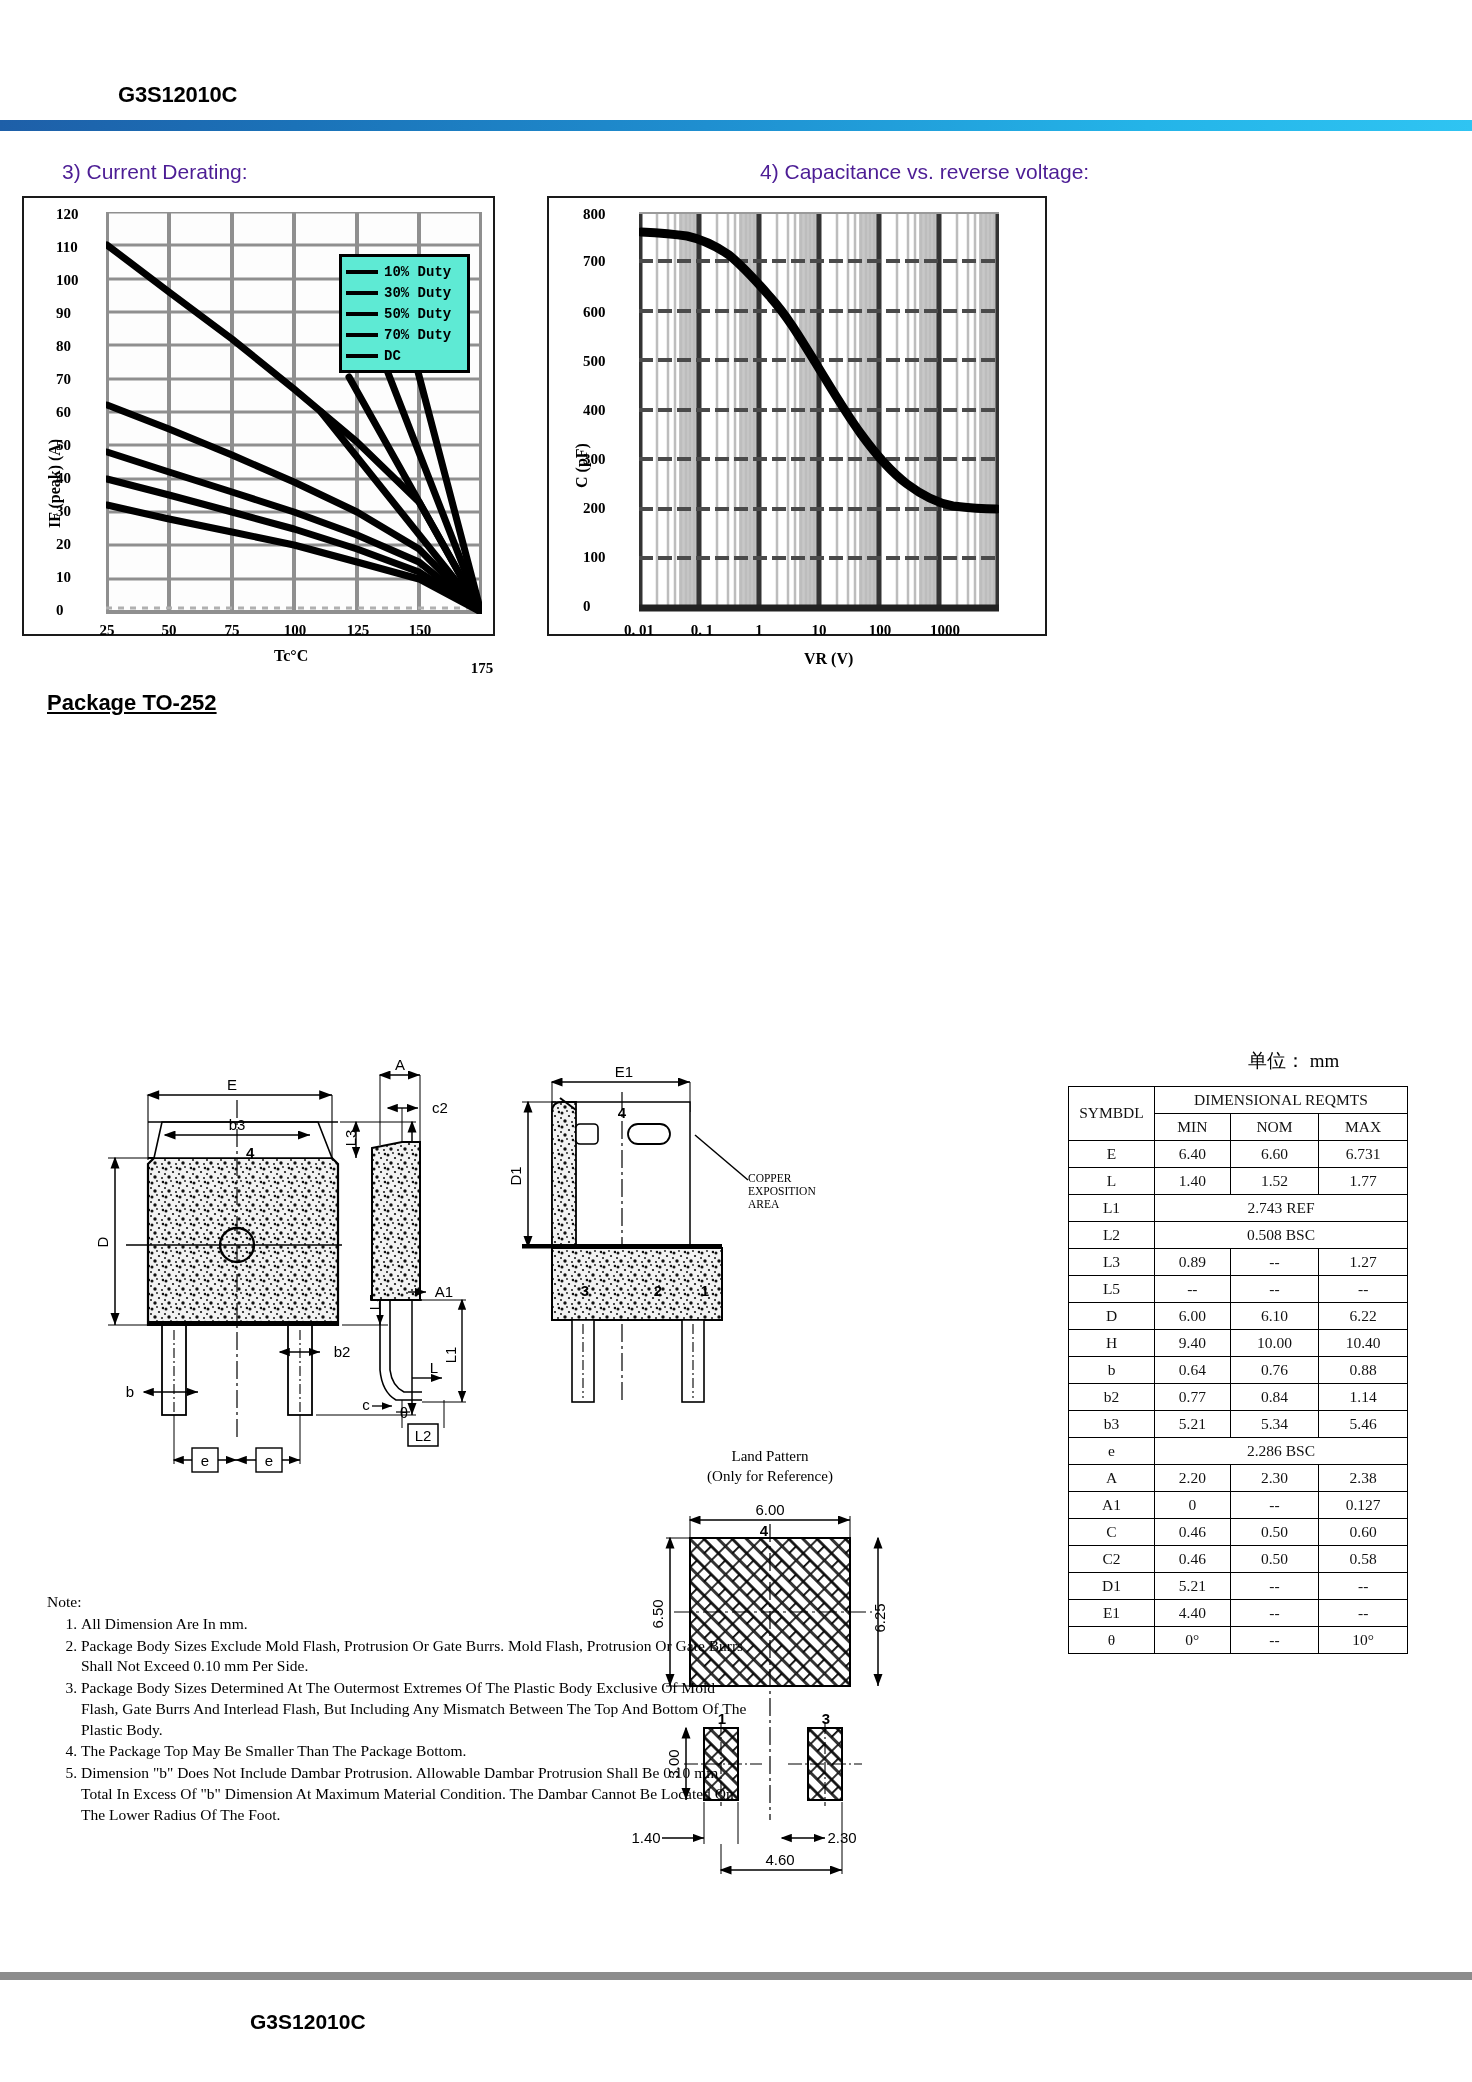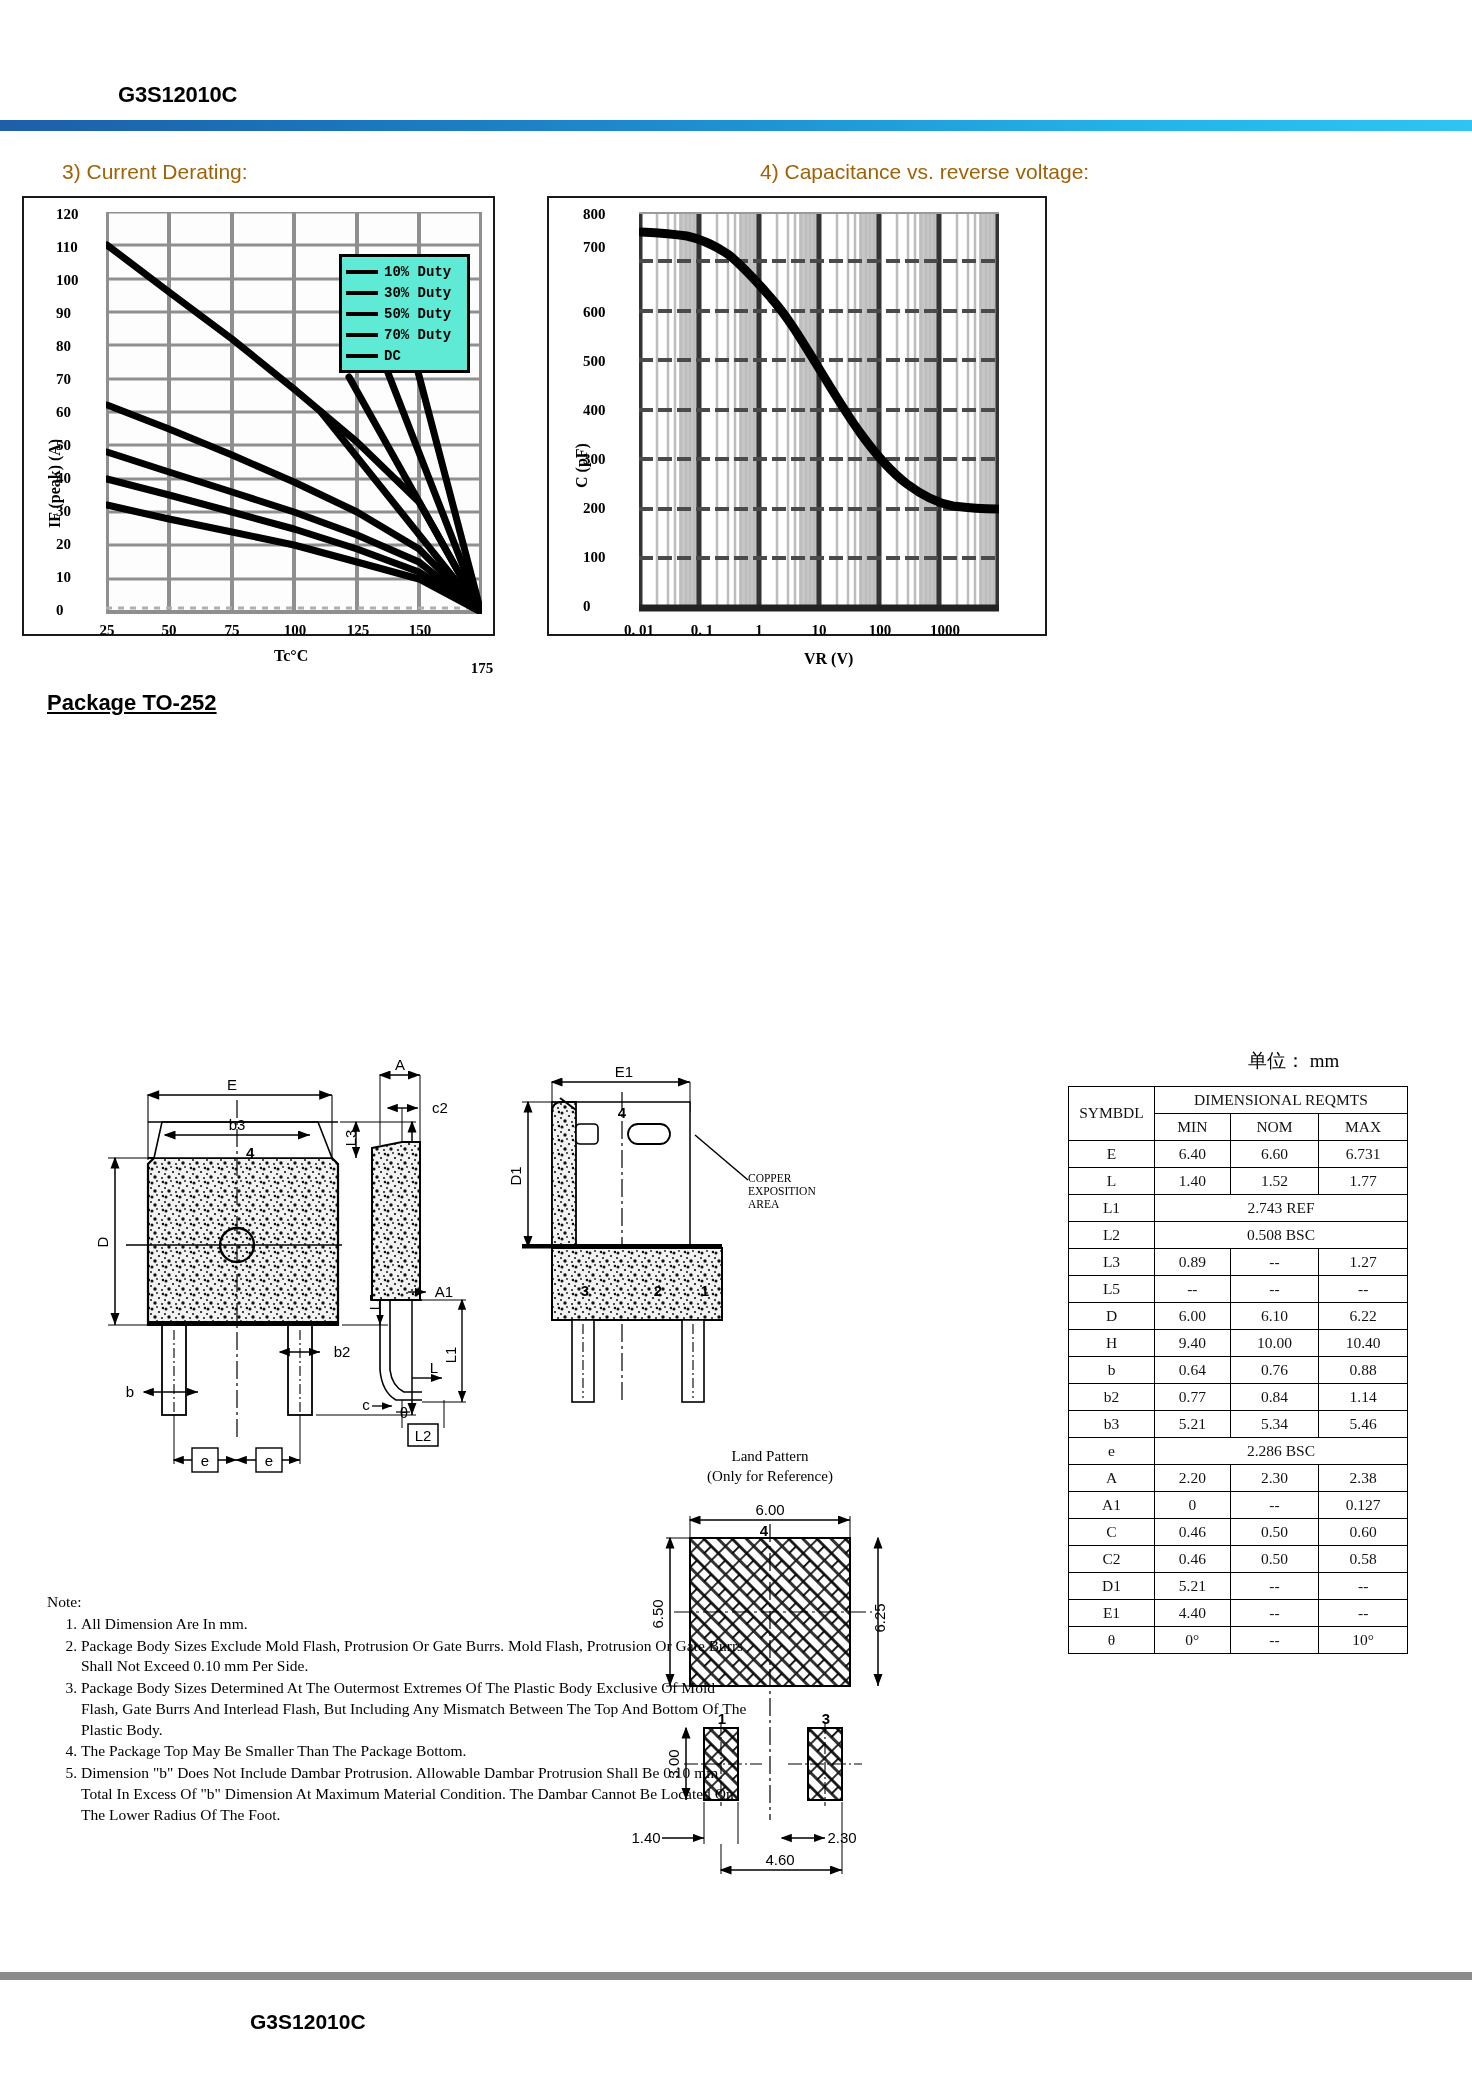--- a/index.html
+++ b/index.html
@@ -34,21 +34,21 @@
   .hdr-rule {
     position: absolute; left: 0px; top: 120px; width: 1472px; height: 11px;
     background: linear-gradient(to right, #1e5fa8 0%, #1b72b8 20%, #1f8fd0 48%, #24b4e8 78%, #2fc4f2 100%);
   }
 
   
   .cap {
     position: absolute;
     font-size: 21px;
     font-family: "Liberation Sans", sans-serif;
-    color: #a16207;
+    color: #4c1d95;
   }
   #cap-derating { left: 62px; top: 160px; }
   #cap-capacitance { left: 760px; top: 160px; }
 
   
   .chart-frame {
     position: absolute;
     border: 2px solid #1a1a1a;
     background: #fff;
   }
@@ -295,21 +295,21 @@
   <div class="tick" style="left:314px; top:424px; width:40px; text-align:center;">125</div>
   <div class="tick" style="left:376px; top:424px; width:40px; text-align:center;">150</div>
   <div class="tick" style="left:438px; top:446px; width:40px; text-align:center;margin-top:16px;">175</div>
   <div class="xlab" style="left:250px; top:449px;">Tc°C</div>
 </div>
 
 <div class="chart-frame" id="chart-capacitance">
   <div class="ylab" style="left:24px; top:290px;">C (pF)</div>
 
   <div class="tick ytick" style="left:34px; top:8px;   width:48px;">800</div>
-  <div class="tick ytick" style="left:34px; top:41px;  width:48px;">700</div>
+  <div class="tick ytick" style="left:34px; top:55px;  width:48px;">700</div>
   <div class="tick ytick" style="left:34px; top:106px; width:48px;">600</div>
   <div class="tick ytick" style="left:34px; top:155px; width:48px;">500</div>
   <div class="tick ytick" style="left:34px; top:204px; width:48px;">400</div>
   <div class="tick ytick" style="left:34px; top:253px; width:48px;">300</div>
   <div class="tick ytick" style="left:34px; top:302px; width:48px;">200</div>
   <div class="tick ytick" style="left:34px; top:351px; width:48px;">100</div>
   <div class="tick ytick" style="left:34px; top:400px; width:48px;">0</div>
 
   <svg class="plot" style="left:90px; top:14px;" width="360" height="400" viewBox="0 0 360 400">
     <rect x="0" y="0" width="360" height="396" fill="#ffffff"></rect>

